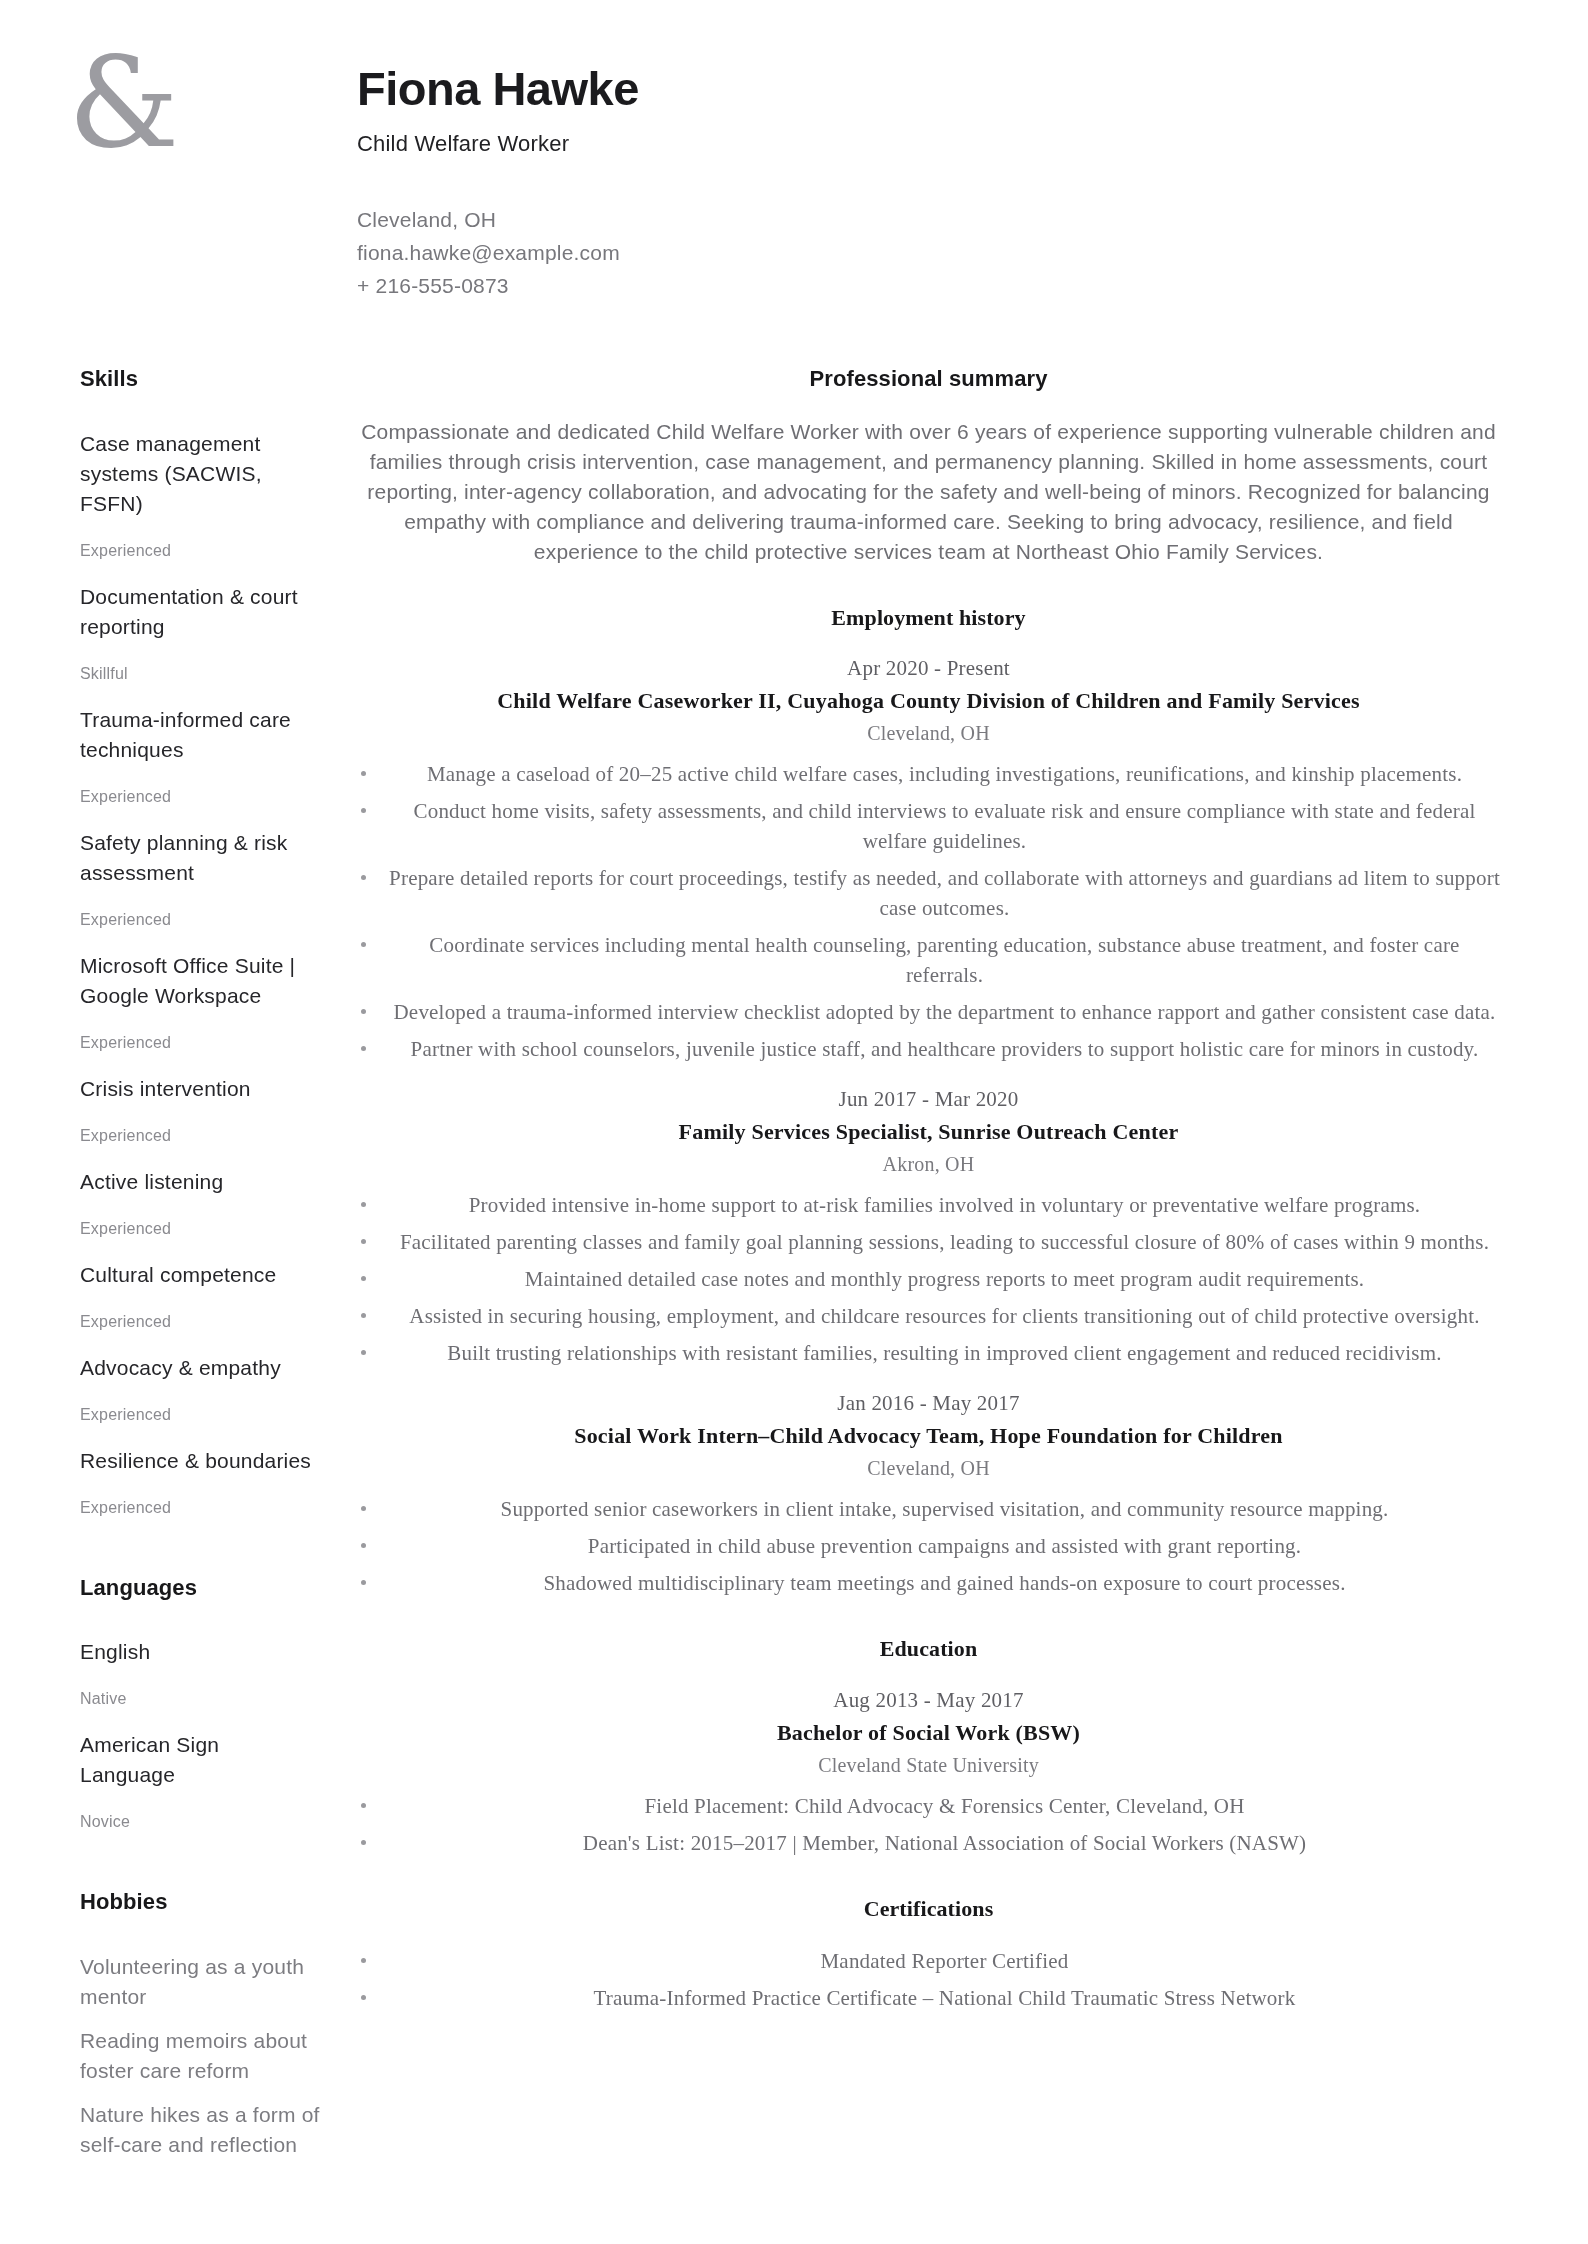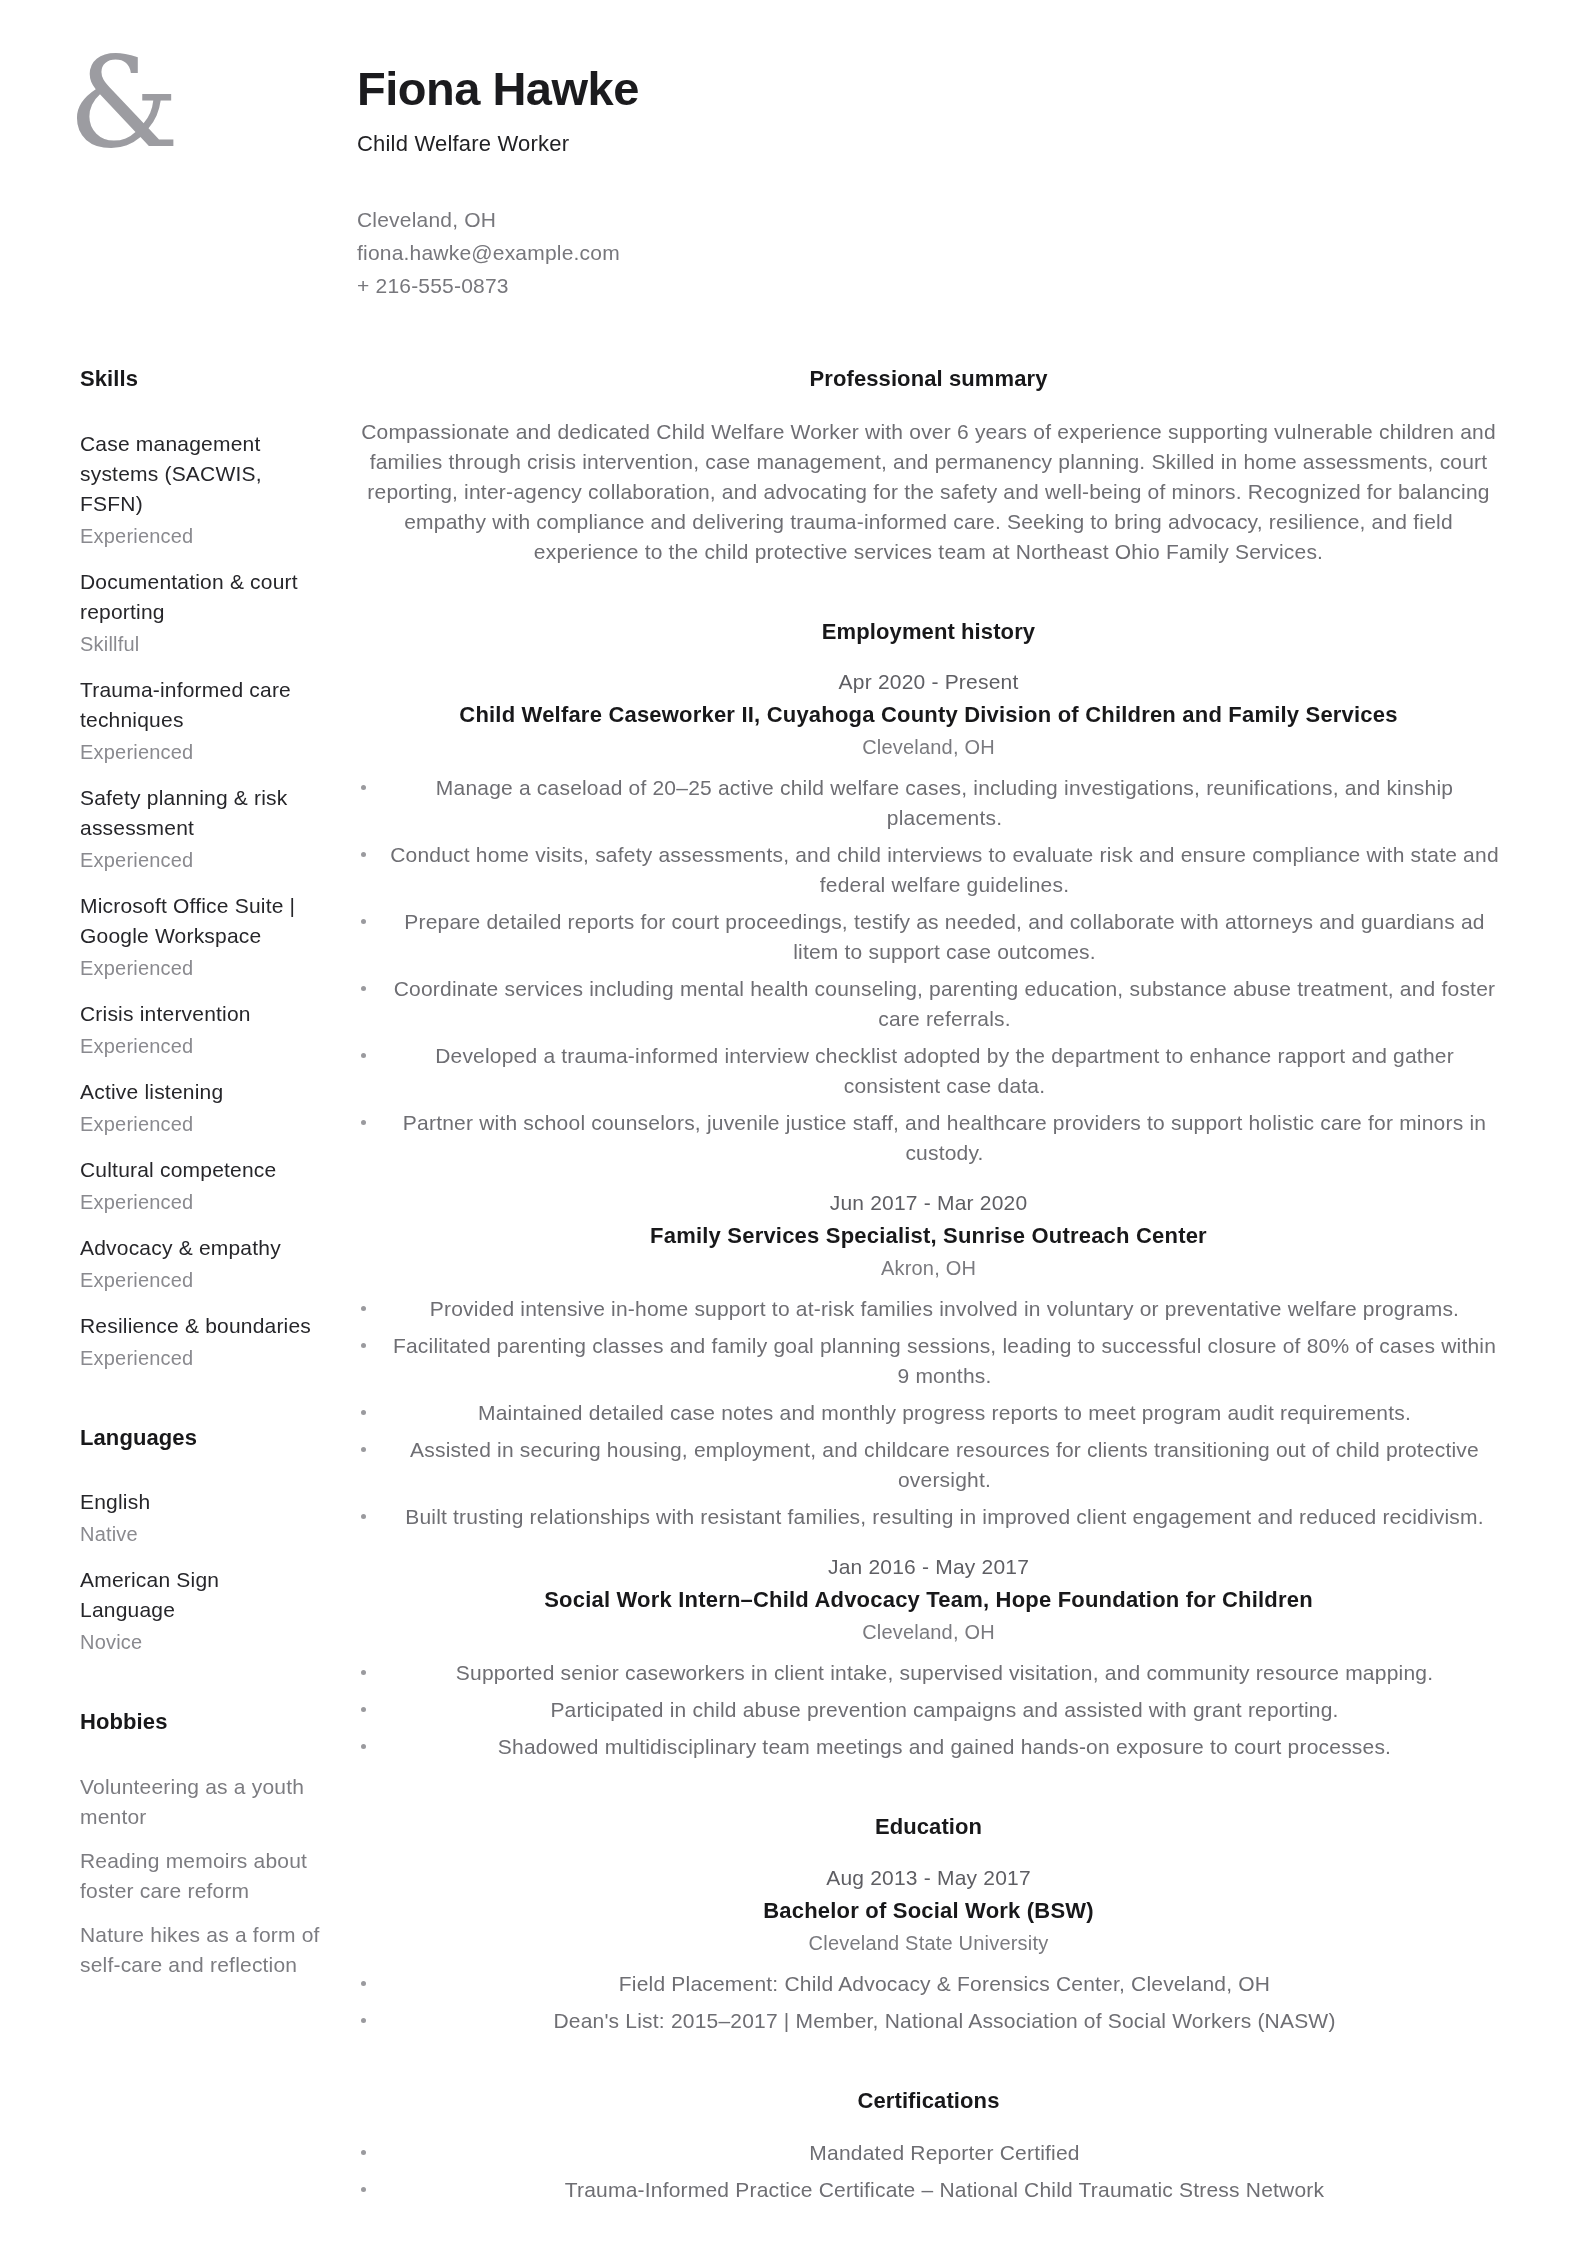--- a/index.html
+++ b/index.html
@@ -34,24 +34,24 @@
   .main { flex:1 1 auto; min-width:0;text-align:center; }
 
   h3.sec {
     font-size:22px; font-weight:600; color:#18181a;
     line-height:1.2; letter-spacing:0.1px;
   }
   .sidebar h3.sec { margin-bottom:36px; }
   .sb-section + .sb-section { margin-top:52px; }
   .skill { margin-bottom:16px; }
   .skill-name { font-size:21px; line-height:30px; font-weight:500; color:#26262a; }
-  .skill-level { font-size:20px; line-height:30px; color:#8a8a8f; margin-top:2px; }
+  .skill-level { font-size:16px; line-height:30px; color:#8a8a8f; margin-top:17px; }
   .hobby { font-size:21px; line-height:30px; color:#7c7c81; margin-bottom:14px; }
 
-  .m-section + .m-section { margin-top:52px; }
+  .m-section + .m-section { margin-top:38px;font-family:Liberation Serif, serif; }
   .summary-text { margin-top:24px; font-size:21px; line-height:30px; color:#6e6e73; }
   .job { margin-top:24px; }
   .job + .job { margin-top:22px; }
   .job-dates { font-size:21px; line-height:26px; color:#5e5e63; }
   .job-name { margin-top:6px; font-size:22px; line-height:28px; font-weight:600; color:#18181a; }
   .job-loc { margin-top:5px; font-size:20px; line-height:26px; color:#7a7a7f; }
   ul.bullets { margin-top:13px; list-style:none; }
   ul.bullets li {
     position:relative; padding-left:32px; margin-bottom:7px;
     font-size:21px; line-height:30px; color:#6e6e73;

